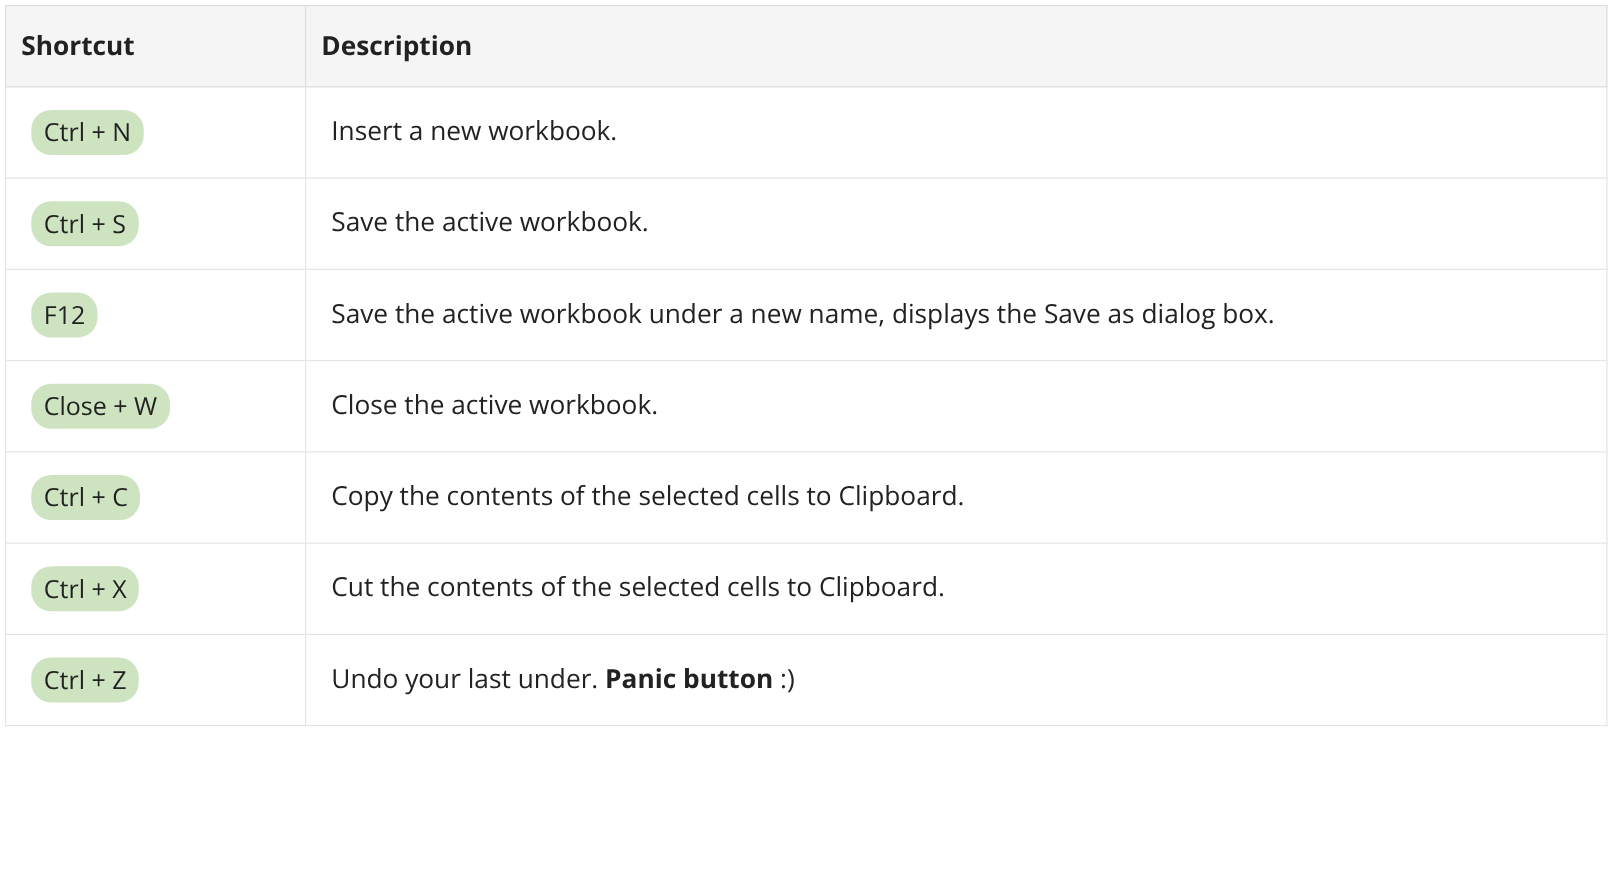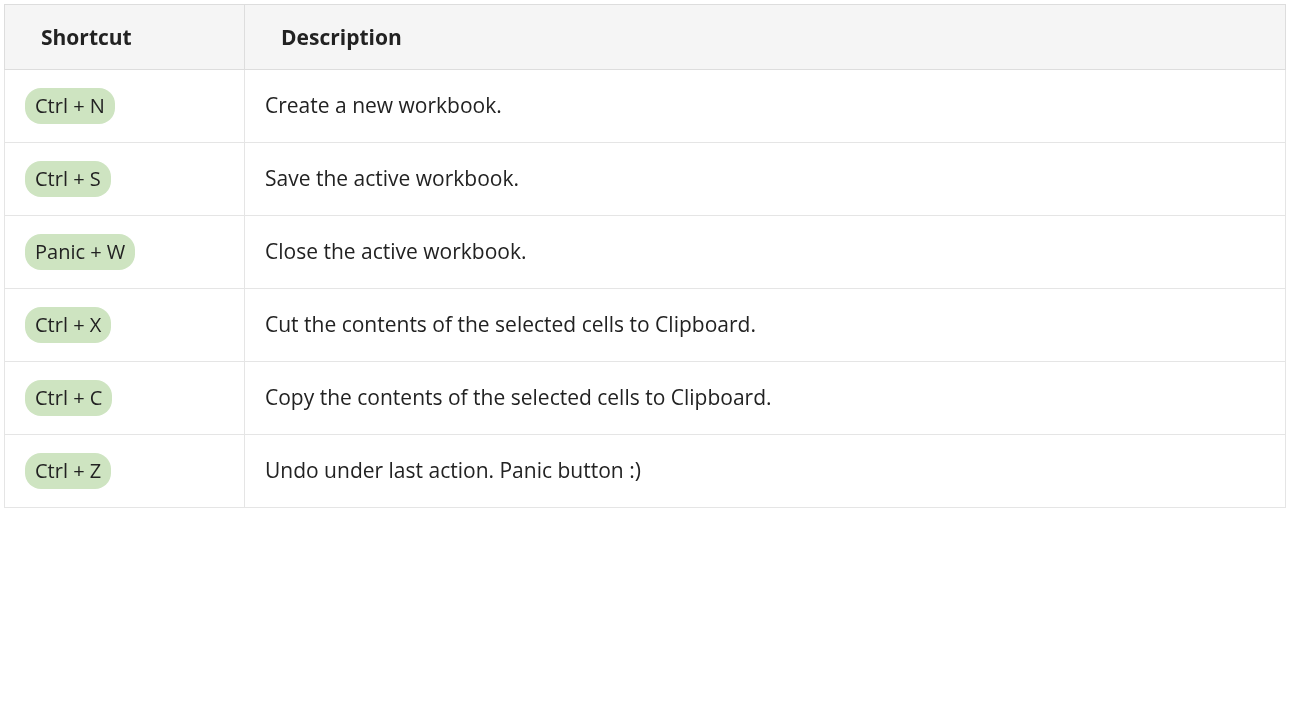--- a/index.html
+++ b/index.html
@@ -16,21 +16,21 @@
     }
     table {
       width: 1282px;
       border-collapse: collapse;
       border: 1px solid #ddd;
     }
     thead th {
       background: #f5f5f5;
       font-weight: 700;
       text-align: left;
-      padding: 18px 36px;
+      padding: 18px 12px;
       border: 1px solid #ddd;
       font-size: 21px;
     }
     tbody td {
       border: 1px solid #e5e5e5;
       padding: 18px 20px;
       vertical-align: middle;
       background: #fff;
       line-height: 1.4;
     }
@@ -40,53 +40,57 @@
     .key {
       display: inline-block;
       background: #cee4c1;
       border-radius: 16px;
       padding: 4px 10px;
       font-size: 20px;
       color: #222;
       white-space: nowrap;
     }
     .bold {
-      font-weight: 400;
+      font-weight: 700;
       text-align: center;
     }
   </style>
 </head>
 <body>
 
 <table>
   <thead>
     <tr>
       <th>Shortcut</th>
       <th>Description</th>
     </tr>
   </thead>
   <tbody id="tbody">
   <tr>
         <td class="shortcut-cell"><span class="key">Ctrl + N</span></td>
-        <td><span>Create a new workbook.</span></td>
+        <td><span>Insert a new workbook.</span></td>
       </tr>
       <tr>
         <td class="shortcut-cell"><span class="key">Ctrl + S</span></td>
         <td><span>Save the active workbook.</span></td>
       </tr>
       <tr>
-        <td class="shortcut-cell"><span class="key">Panic + W</span></td>
+        <td class="shortcut-cell"><span class="key">F12</span></td>
+        <td><span>Save the active workbook under a new name, displays the Save as dialog box.</span></td>
+      </tr>
+      <tr>
+        <td class="shortcut-cell"><span class="key">Close + W</span></td>
         <td><span>Close the active workbook.</span></td>
+      </tr>
+      <tr>
+        <td class="shortcut-cell"><span class="key">Ctrl + C</span></td>
+        <td><span>Copy the contents of the selected cells to Clipboard.</span></td>
       </tr>
       <tr>
         <td class="shortcut-cell"><span class="key">Ctrl + X</span></td>
         <td><span>Cut the contents of the selected cells to Clipboard.</span></td>
       </tr>
       <tr>
-        <td class="shortcut-cell"><span class="key">Ctrl + C</span></td>
-        <td><span>Copy the contents of the selected cells to Clipboard.</span></td>
-      </tr>
-      <tr>
         <td class="shortcut-cell"><span class="key">Ctrl + Z</span></td>
-        <td><span>Undo under last action. </span><span class="bold">Panic button</span><span> :)</span></td>
+        <td><span>Undo your last under. </span><span class="bold">Panic button</span><span> :)</span></td>
       </tr>
     </tbody>
 </table>
 
 </body></html>

